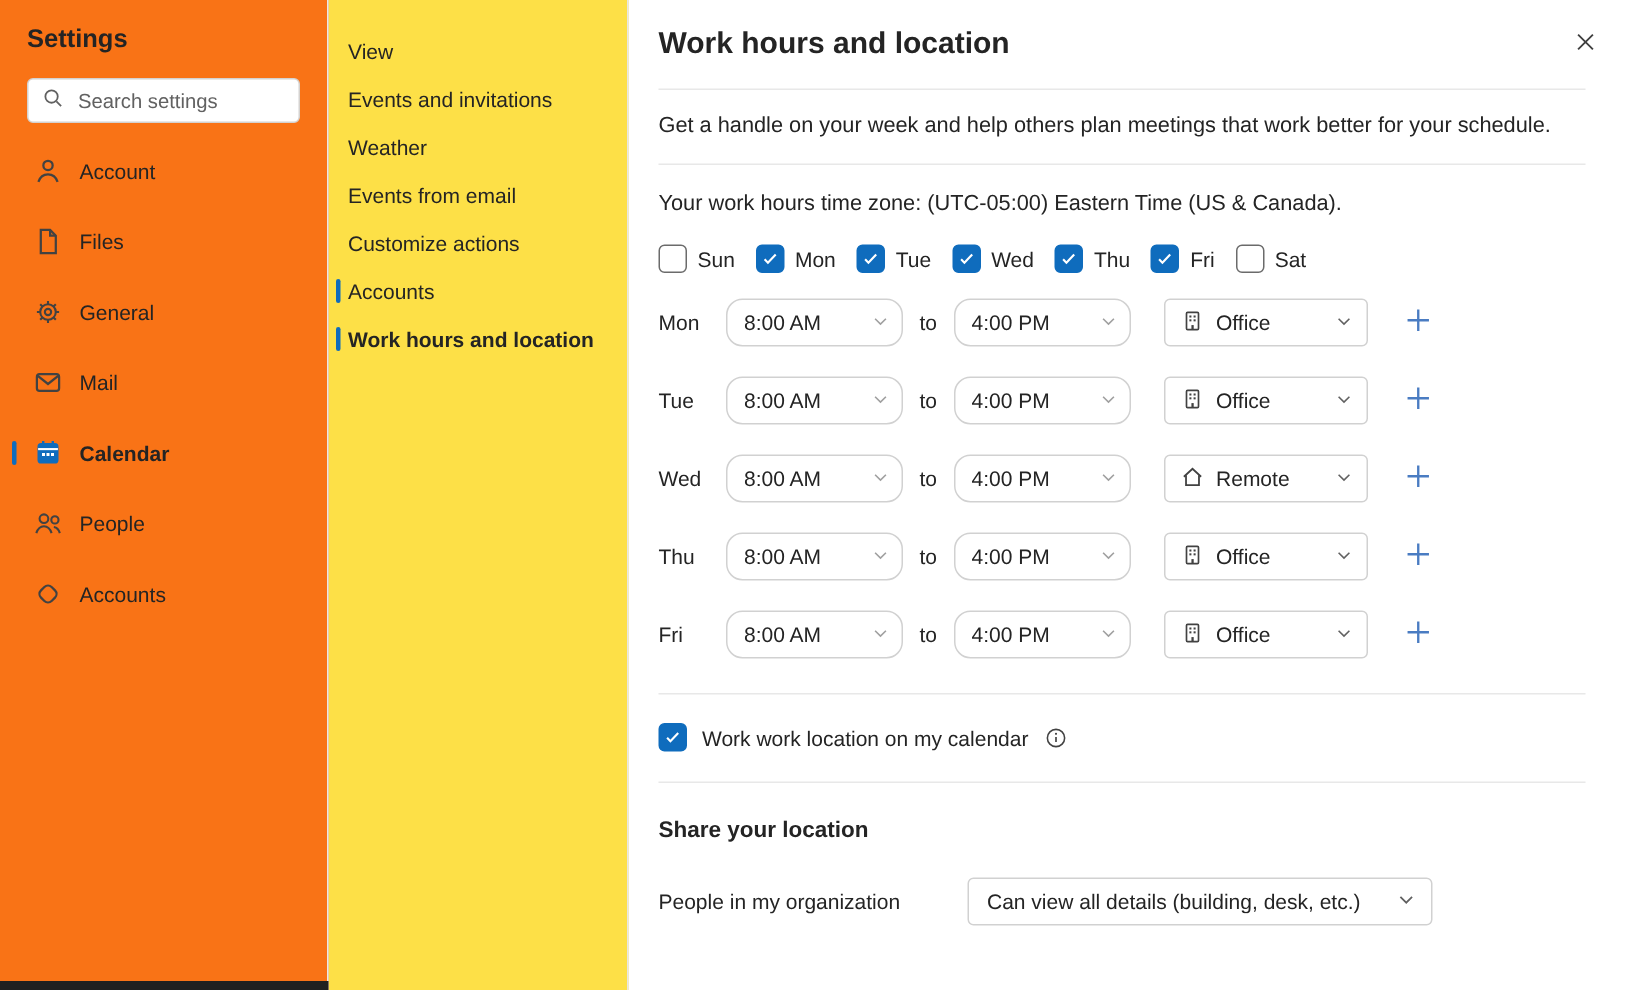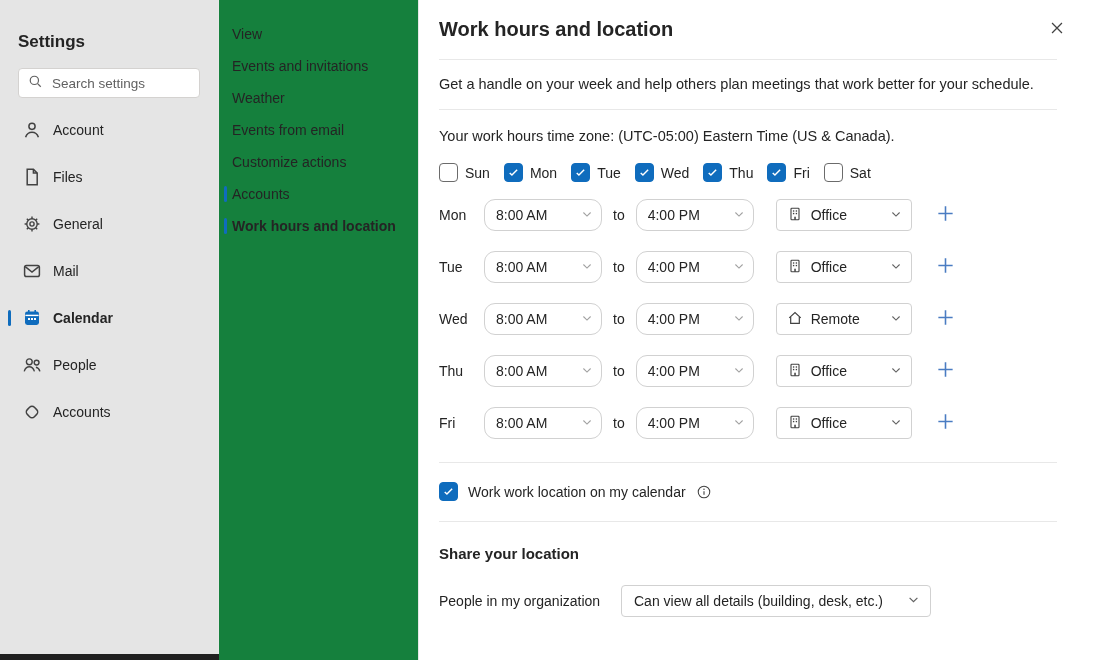--- a/index.html
+++ b/index.html
@@ -5,22 +5,22 @@
   * { box-sizing: border-box; }
   html,body { margin:0; padding:0; }
   body {
     width:1094px; height:660px; overflow:hidden;
     display:flex;
     font-family:"Liberation Sans", sans-serif;
     font-size:14px; color:#242424; background:#fff;
   }
   
   .sidebar {
-    width:219px; min-width:219px; background:#e5e5e5;
-    border-right:1px solid #e8e8e8; padding-top:32px; position:relative;
+    width:219px; min-width:219px; background:#f97316;
+    border-right:1px solid #e8e8e8; padding-top:16px; position:relative;
   }
   .sidebar-title { font-size:17px; font-weight:700; margin:0 18px 16px; }
   .search-box {
     margin:0 18px 16px; height:30px; background:#fff;
     border:1px solid #d4d2d0; border-radius:4px;
     display:flex; align-items:center; gap:7px; padding:0 9px;
   }
   .search-box input {
     border:none; outline:none; background:transparent; flex:1;
     font:inherit; font-size:13.5px; color:#242424; min-width:0;
@@ -33,21 +33,21 @@
   .nav-item .ic { width:20px; height:20px; display:flex; align-items:center; justify-content:center; }
   .nav-item.selected { font-weight:700; }
   .nav-item.selected::before {
     content:""; position:absolute; left:8px; top:8px;
     width:3px; height:16px; border-radius:2px; background:#0f6cbd;
   }
   .bottom-strip { position:absolute; left:0; bottom:0; width:219px; height:6px; background:#202020; }
 
   
   .subnav {
-    width:200px; min-width:200px; background:#15803d;
+    width:200px; min-width:200px; background:#fde047;
     border-right:1px solid #e6e6e6; padding-top:18px;
   }
   .subnav-item {
     height:32px; display:flex; align-items:center; padding-left:13px;
     position:relative; cursor:pointer; color:#242424;
   }
   .subnav-item.selected { font-weight:700; }
   .subnav-item.marked::before, .subnav-item.selected::before {
     content:""; position:absolute; left:5px; top:8px;
     width:3px; height:16px; border-radius:2px; background:#0f6cbd;
@@ -88,21 +88,21 @@
   .combo.time { width:118px; padding:0 8px 0 11px; flex:none;border-radius:11px; }
   .to { margin:0 11px; }
   .combo.loc { width:136px; padding:0 9px 0 10px; gap:8px; margin-left:22px; flex:none; }
   .plus-btn {
     margin-left:23px; width:22px; height:22px; border:none; background:none;
     cursor:pointer; padding:0; display:flex; align-items:center; justify-content:center;
   }
   .show-loc { display:flex; align-items:center; gap:10px; padding:19px 0 20px; border-bottom:1px solid #e8e8e8; }
   .show-loc .info { display:flex; align-items:center; cursor:pointer; }
   .share-heading { margin:23px 0 0; font-size:15px; font-weight:700; }
-  .share-row { display:flex; align-items:center; margin-top:23px; }
+  .share-row { display:flex; align-items:center; margin-top:23px;gap:24px; }
   .share-row .lab { width:182px; flex:none; }
   .combo.share { width:310px; padding:0 10px 0 12px; flex:none; }
 </style>
 </head>
 <body>
 
 <div class="sidebar">
   <h1 class="sidebar-title">Settings</h1>
 
   <div class="search-box">

